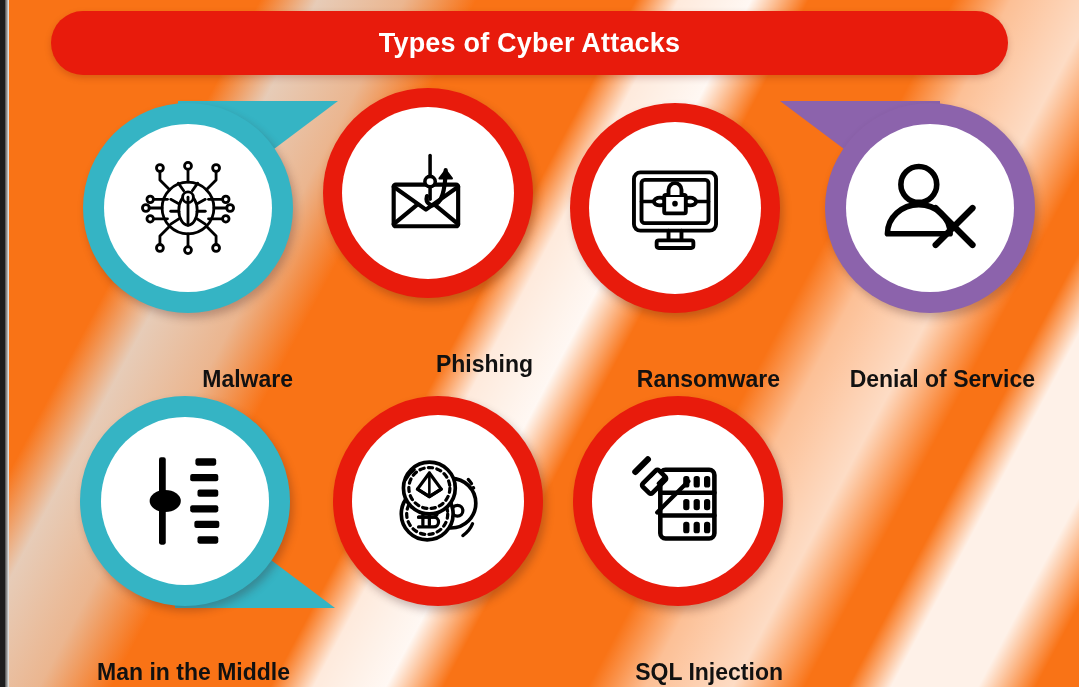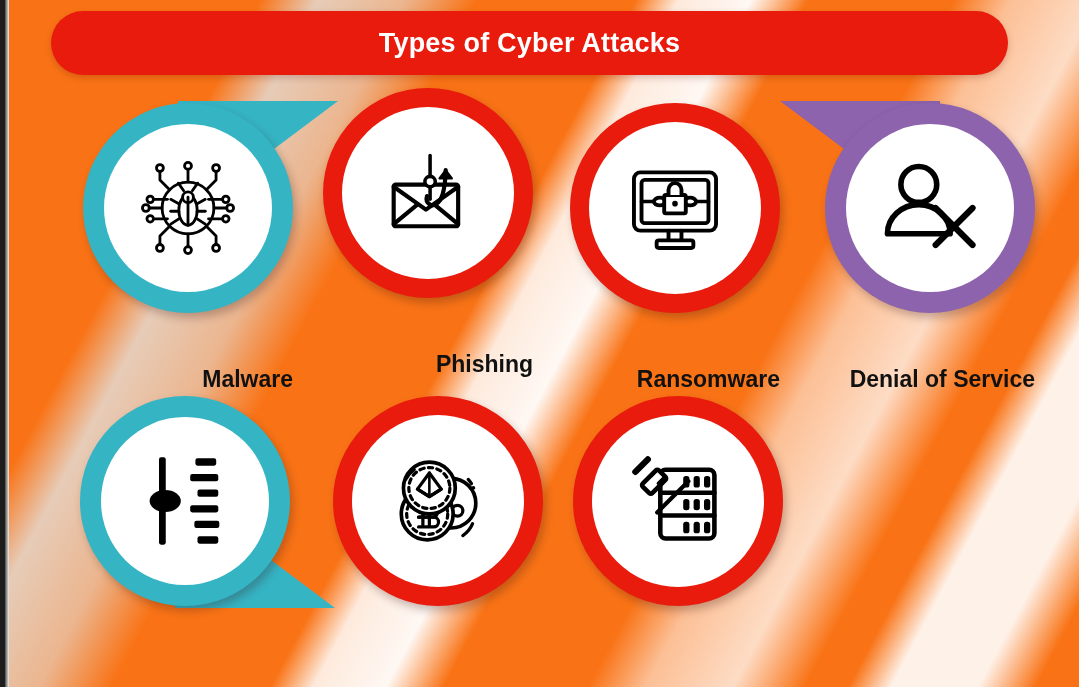--- a/index.html
+++ b/index.html
@@ -264,20 +264,21 @@
           <ellipse cx="31" cy="50" rx="15" ry="10.5"></ellipse>
           <rect x="60" y="9" width="20" height="7" rx="2"></rect>
           <rect x="55" y="24" width="27" height="7" rx="2"></rect>
           <rect x="62" y="39" width="20" height="7" rx="2"></rect>
           <rect x="55" y="54" width="27" height="7" rx="2"></rect>
           <rect x="59" y="69" width="24" height="7" rx="2"></rect>
           <rect x="62" y="84" width="20" height="7" rx="2"></rect>
         </svg>
       </div>
     </div>
+    <div class="item-label">Man in the Middle</div>
   </div>
 
   <div class="item" style="left:318px; top:396px;">
     <div class="bubble">
       <div class="ring thin" style="background:#e81b0c;"></div>
       <div class="icon-wrap">
         <svg width="108" height="108" viewBox="0 0 100 100" fill="none" stroke="#000" stroke-width="3.4" stroke-linecap="round" stroke-linejoin="round">
 
           <circle cx="62" cy="52" r="23" fill="#fff"></circle>
           <circle cx="54" cy="45" r="5" fill="#fff" stroke-width="3"></circle>
@@ -324,16 +325,17 @@
             <rect x="75" y="70" width="6" height="11" rx="2.5"></rect>
           </g>
 
           <path d="M30 61 L60 31" stroke-width="4"></path>
           <rect x="16" y="25" width="22" height="13" rx="2" transform="rotate(-45 27 31.5)" fill="#fff"></rect>
           <path d="M9 22 L21 10" stroke-width="6"></path>
           <path d="M24 26 L30 20 M31 33 L37 27" stroke-width="3.2"></path>
         </svg>
       </div>
     </div>
+    <div class="item-label">SQL Injection</div>
   </div>
 
 
 </div>
 
 </body></html>

